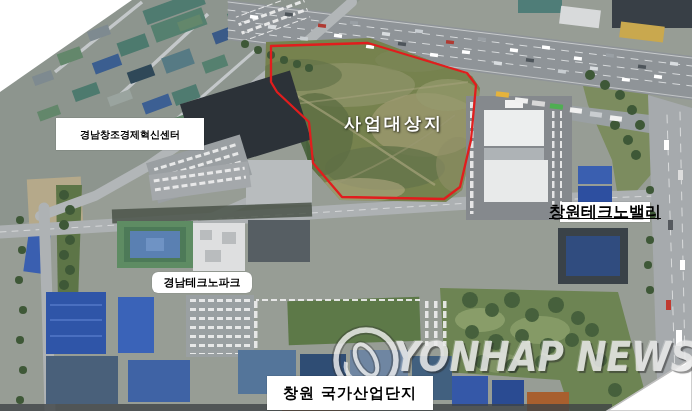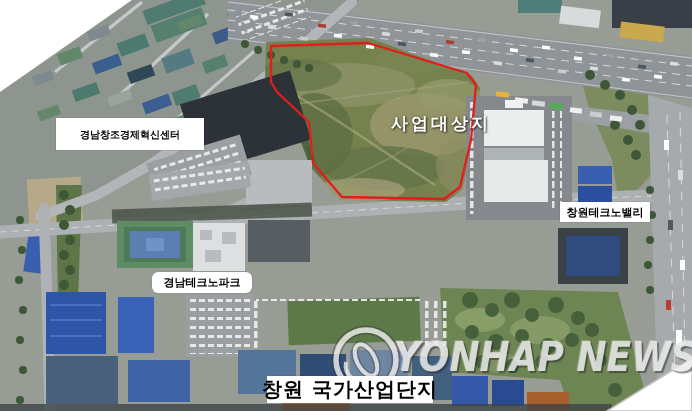--- a/index.html
+++ b/index.html
@@ -9,26 +9,26 @@
   }
   #scene{position:absolute;left:0;top:0;}
   .overlay{position:absolute;z-index:6;}
   .label-box{
     display:flex;flex-direction:column;align-items:center;justify-content:center;
     background:var(--c-label_bg,#fff);color:var(--c-label_text,#000);
     font-weight:700;text-align:center;white-space:nowrap;
     box-shadow:0 0 1px rgba(0,0,0,.35);
   }
   #label-innovation{left:56px;top:118px;width:148px;height:32px;font-size:10px;line-height:13px;}
-  #label-valley{left:560px;top:202px;width:90px;height:20px;font-size:11px;}
+  #label-valley{left:560px;top:202px;width:90px;height:20px;font-size:16px;text-decoration:underline;}
   #label-tpark{left:152px;top:272px;width:100px;height:21px;font-size:11px;border-radius:6px;}
-  #label-bottom{left:267px;top:376px;width:166px;height:27px;font-size:20px;letter-spacing:1px;}
+  #label-bottom{left:267px;top:376px;width:166px;height:34px;font-size:15px;letter-spacing:1px;}
   #label-site{
     left:344px;top:112px;color:#fff;font-weight:700;font-size:17px;letter-spacing:3px;
-    text-shadow:1px 1px 2px rgba(0,0,0,.65),0 0 3px rgba(0,0,0,.4);z-index:5;margin-left:47px;
+    text-shadow:1px 1px 2px rgba(0,0,0,.65),0 0 3px rgba(0,0,0,.4);z-index:5;
   }
   #watermark-text{
     left:394px;top:334px;z-index:4;font-size:40px;font-style:italic;font-weight:700;
     color:var(--c-watermark_text,#ebebeb);opacity:.85;white-space:nowrap;
     transform:scaleX(.9);transform-origin:left center;letter-spacing:0;
     text-shadow:2px 2px 1px rgba(40,40,40,.6),-1px -1px 0 rgba(255,255,255,.25);
   }
 </style>
 </head>
 <body>

